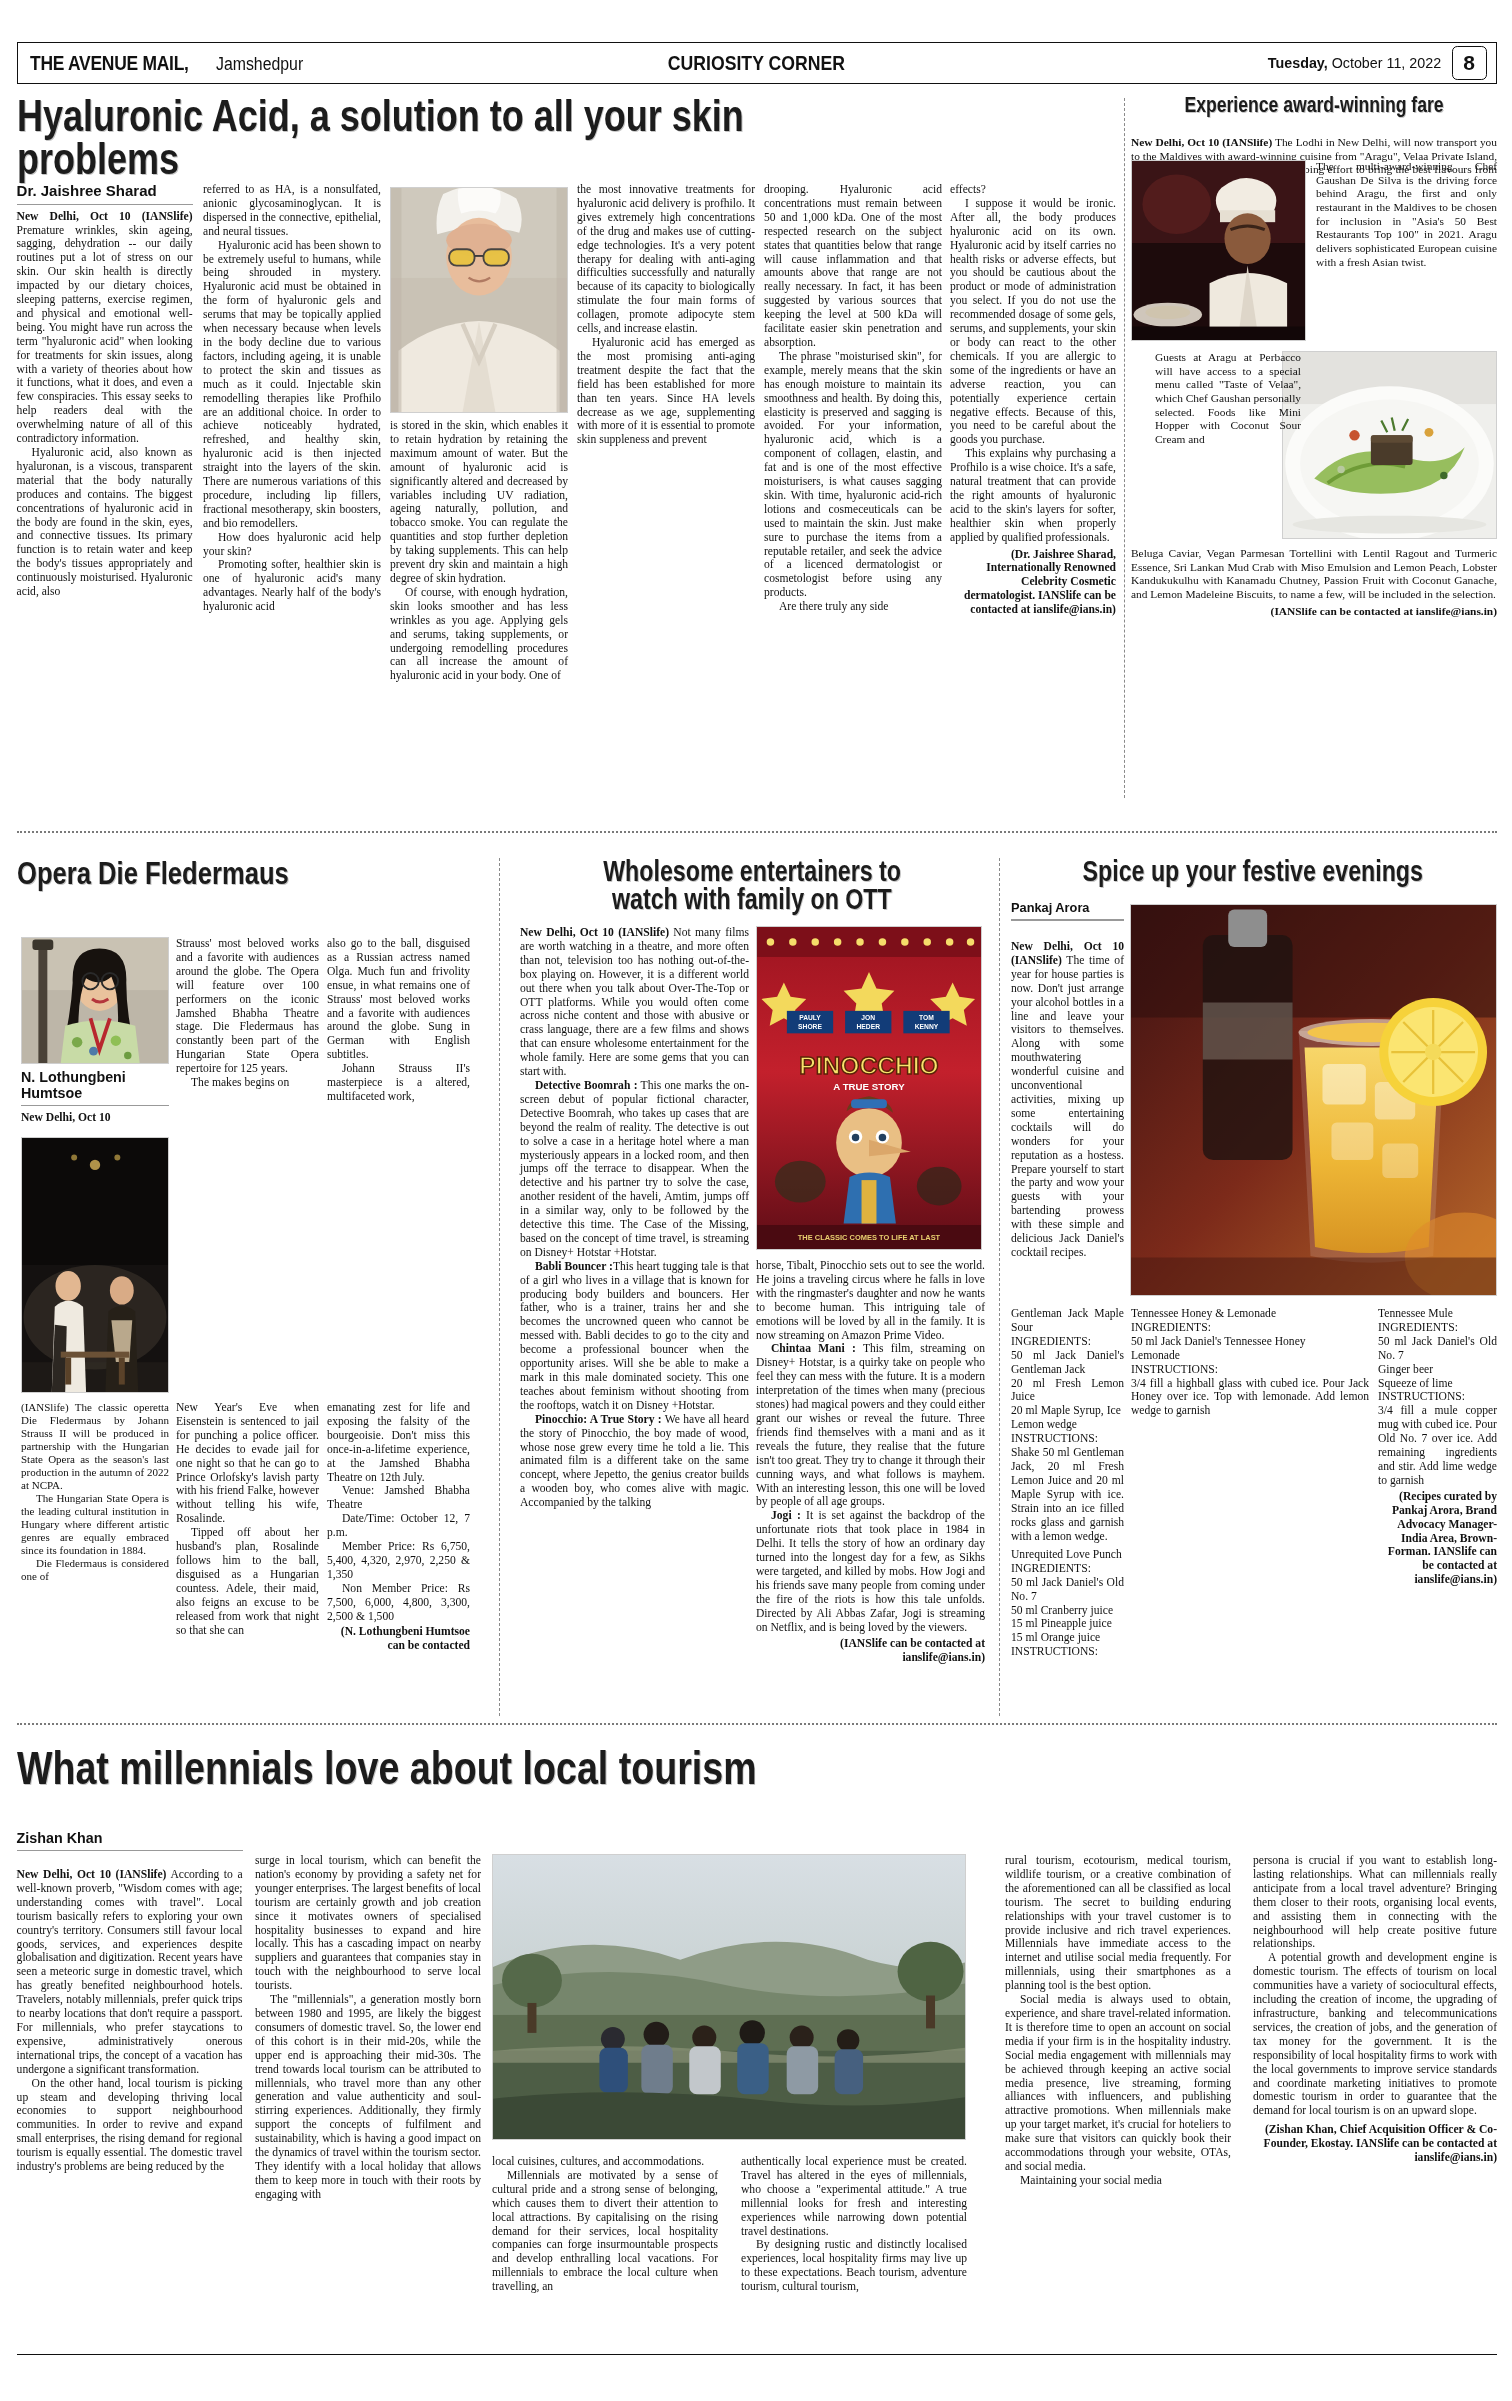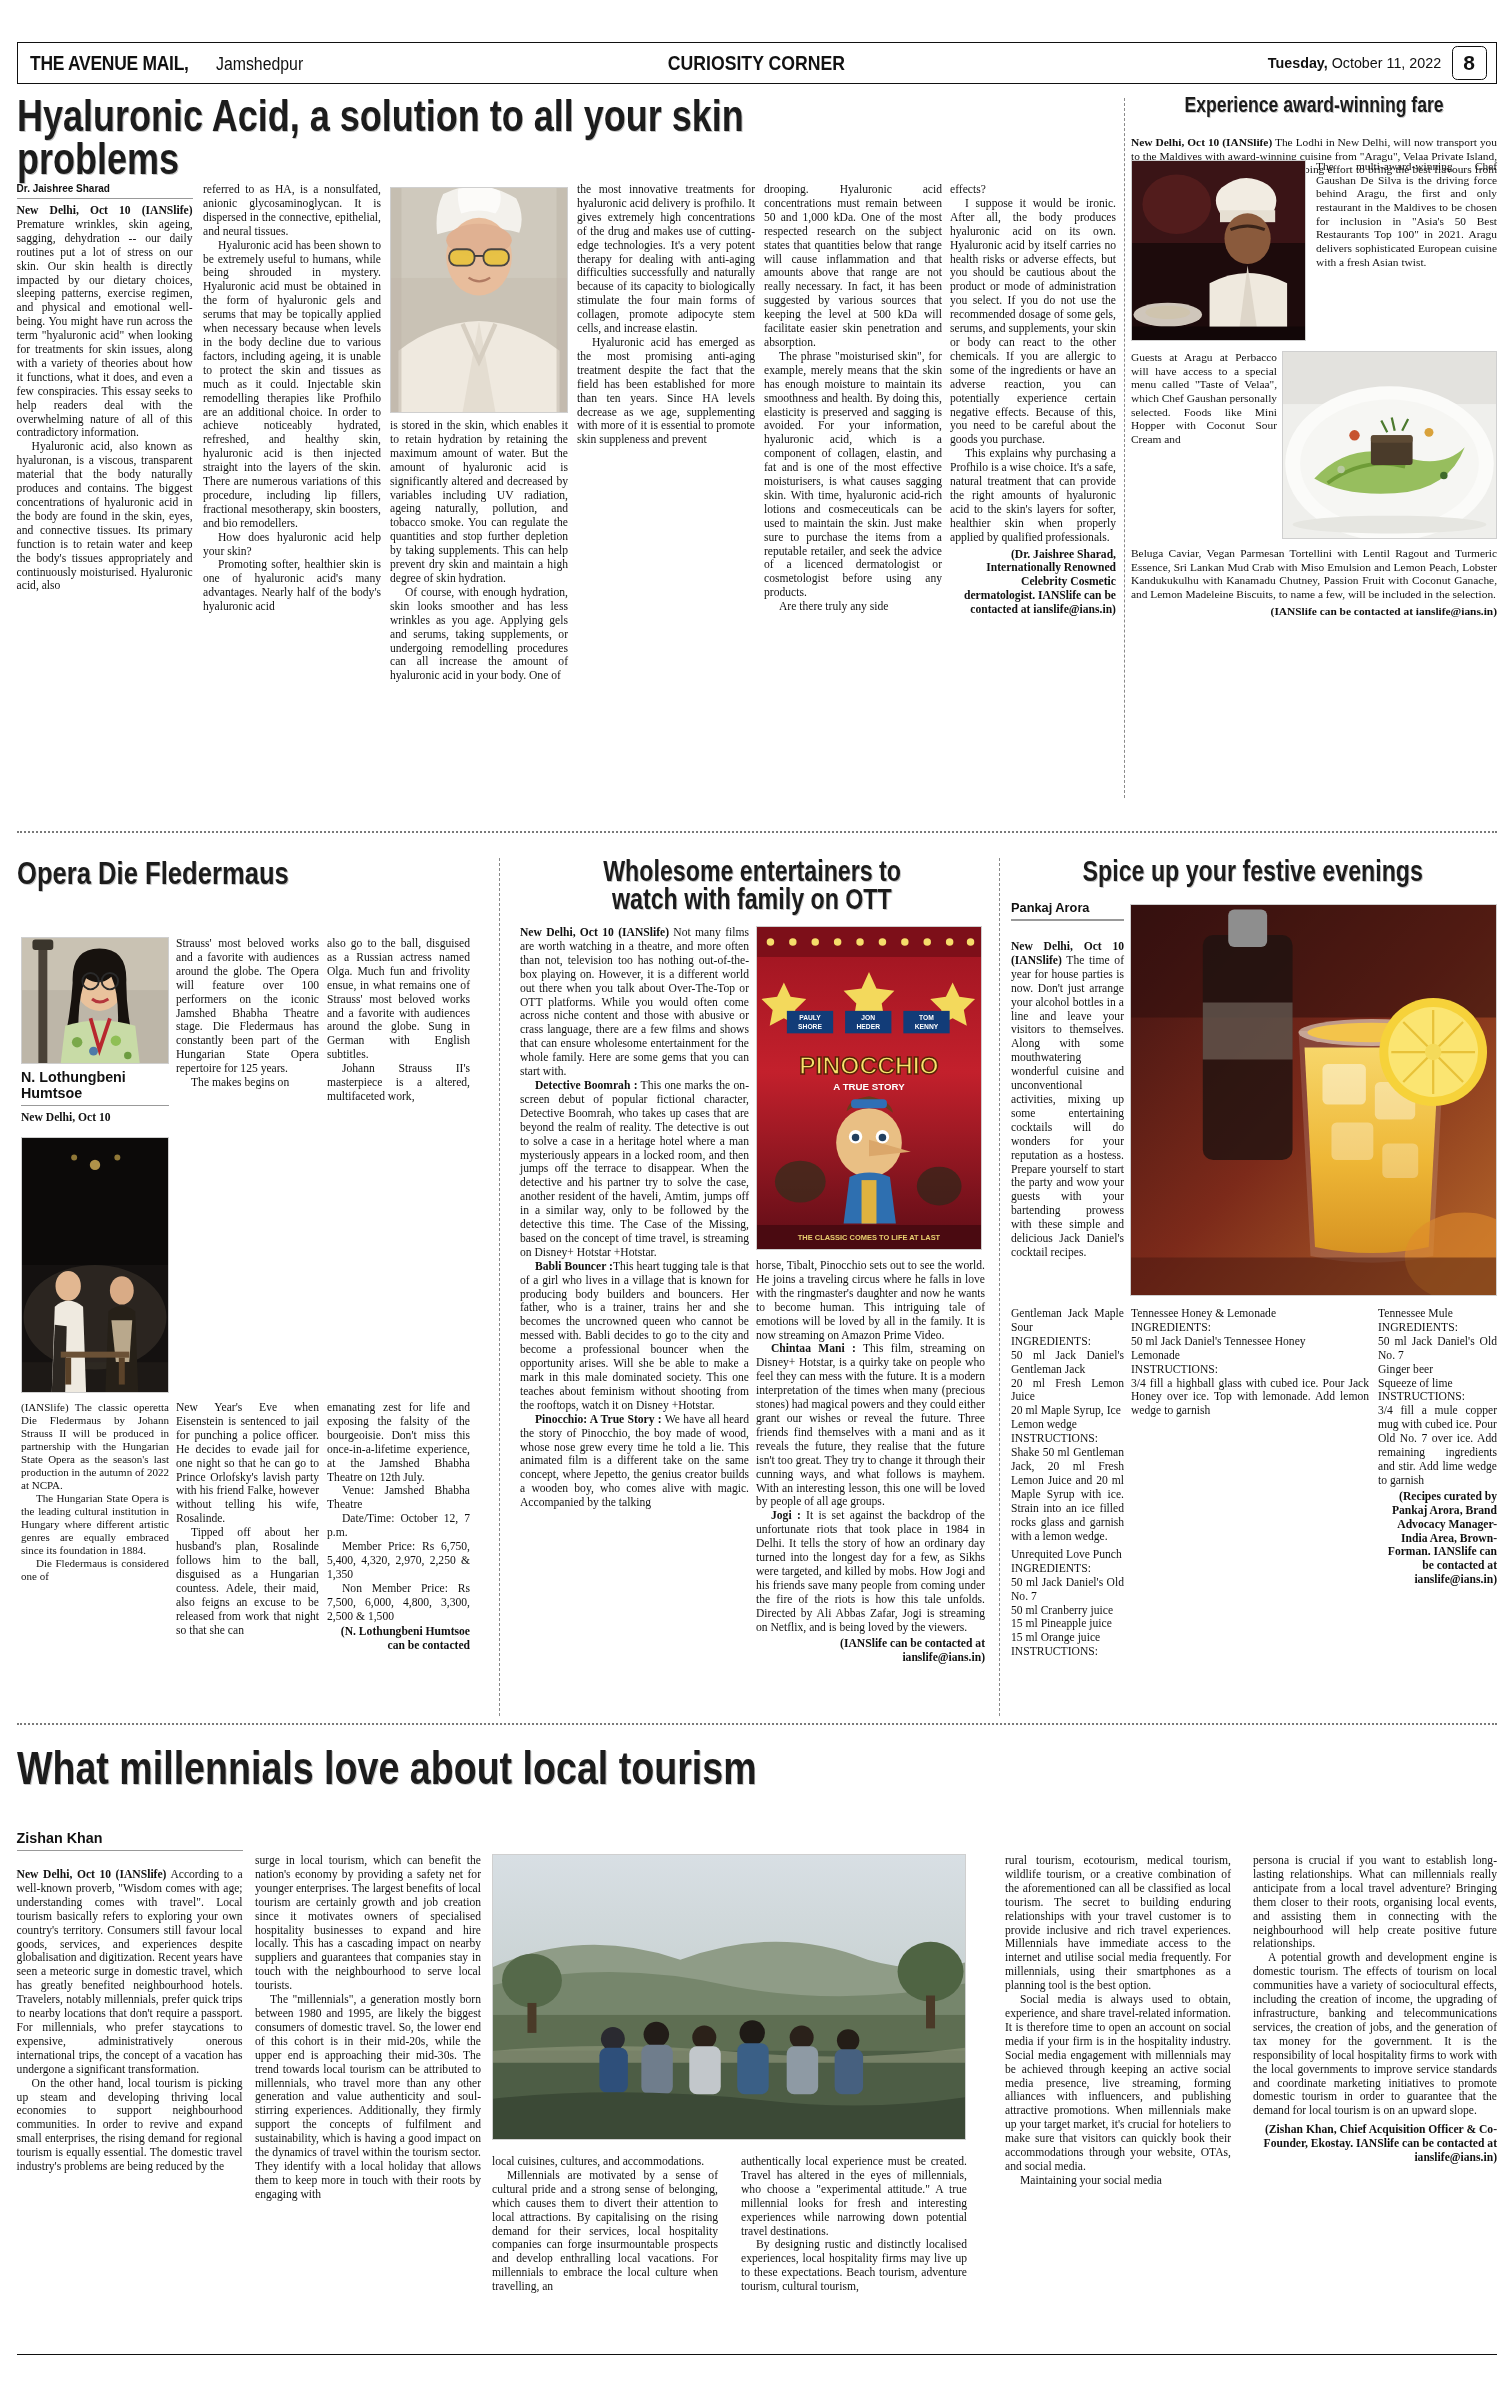--- a/index.html
+++ b/index.html
@@ -62,21 +62,21 @@
   .hl{
     font-family:"Liberation Sans", sans-serif;
     font-weight:bold;color:#1c1c1c;
     line-height:.95;
     text-shadow:1.1px 1.1px 0 rgba(150,150,150,.55);
   }
   .hl span{display:inline-block;transform:scaleX(.80);transform-origin:left center;}
   .hl.center{text-align:center;}
   .hl.center span{transform-origin:center center;}
   .byline{
-    font-family:"Liberation Sans", sans-serif;font-weight:bold;font-size:10px;
+    font-family:"Liberation Sans", sans-serif;font-weight:bold;font-size:15px;
     line-height:1.12;
   }
   .byrule{height:1.5px;background:#999;margin:3.8px 0 4.5px 0;}
   p{margin:0;text-align:justify;text-justify:inter-word;hyphens:auto;}
   .col{
     font-size:11.6px;line-height:1.20;
     text-align:justify;
     hyphens:auto;
   }
   .col p{margin:0 0 0 0;text-indent:15px;}
@@ -241,21 +241,21 @@
       <circle cx="96" cy="112" r="7" fill="#c7532f"></circle>
       <circle cx="196" cy="108" r="6" fill="#d9a23b"></circle>
       <circle cx="216" cy="166" r="5" fill="#3f6b2a"></circle>
       <circle cx="78" cy="158" r="5" fill="#b8c9a0"></circle>
 
       <path d="M150 106 L146 88 M160 106 L168 90 M140 108 L132 92" stroke="#4c7a2e" stroke-width="3"></path>
       <ellipse cx="143" cy="232" rx="130" ry="12" fill="#e6e6e1"></ellipse>
     </svg>
   </div>
 
-  <div class="col" style="position:absolute;left:1131px;top:351px;width:146px;font-size:11.4px;">
+  <div class="col" style="position:absolute;left:1155px;top:351px;width:146px;font-size:11.4px;">
     <p class="noind">Guests at Aragu at Perbacco will have access to a special menu called "Taste of Velaa", which Chef Gaushan personally selected. Foods like Mini Hopper with Coconut Sour Cream and</p>
   </div>
   <div class="col" style="position:absolute;left:1131px;top:547px;width:366px;font-size:11.4px;">
     <p class="noind">Beluga Caviar, Vegan Parmesan Tortellini with Lentil Ragout and Turmeric Essence, Sri Lankan Mud Crab with Miso Emulsion and Lemon Peach, Lobster Kandukukulhu with Kanamadu Chutney, Passion Fruit with Coconut Ganache, and Lemon Madeleine Biscuits, to name a few, will be included in the selection.</p>
     <p style="text-indent:0;margin-top:3px">
         <b class="tail">(IANSlife can be contacted at ianslife@ians.in)</b>
       </p>
   </div>
 
   <div class="hdot" style="left:16.6px;top:831px;width:1480px;"></div>

